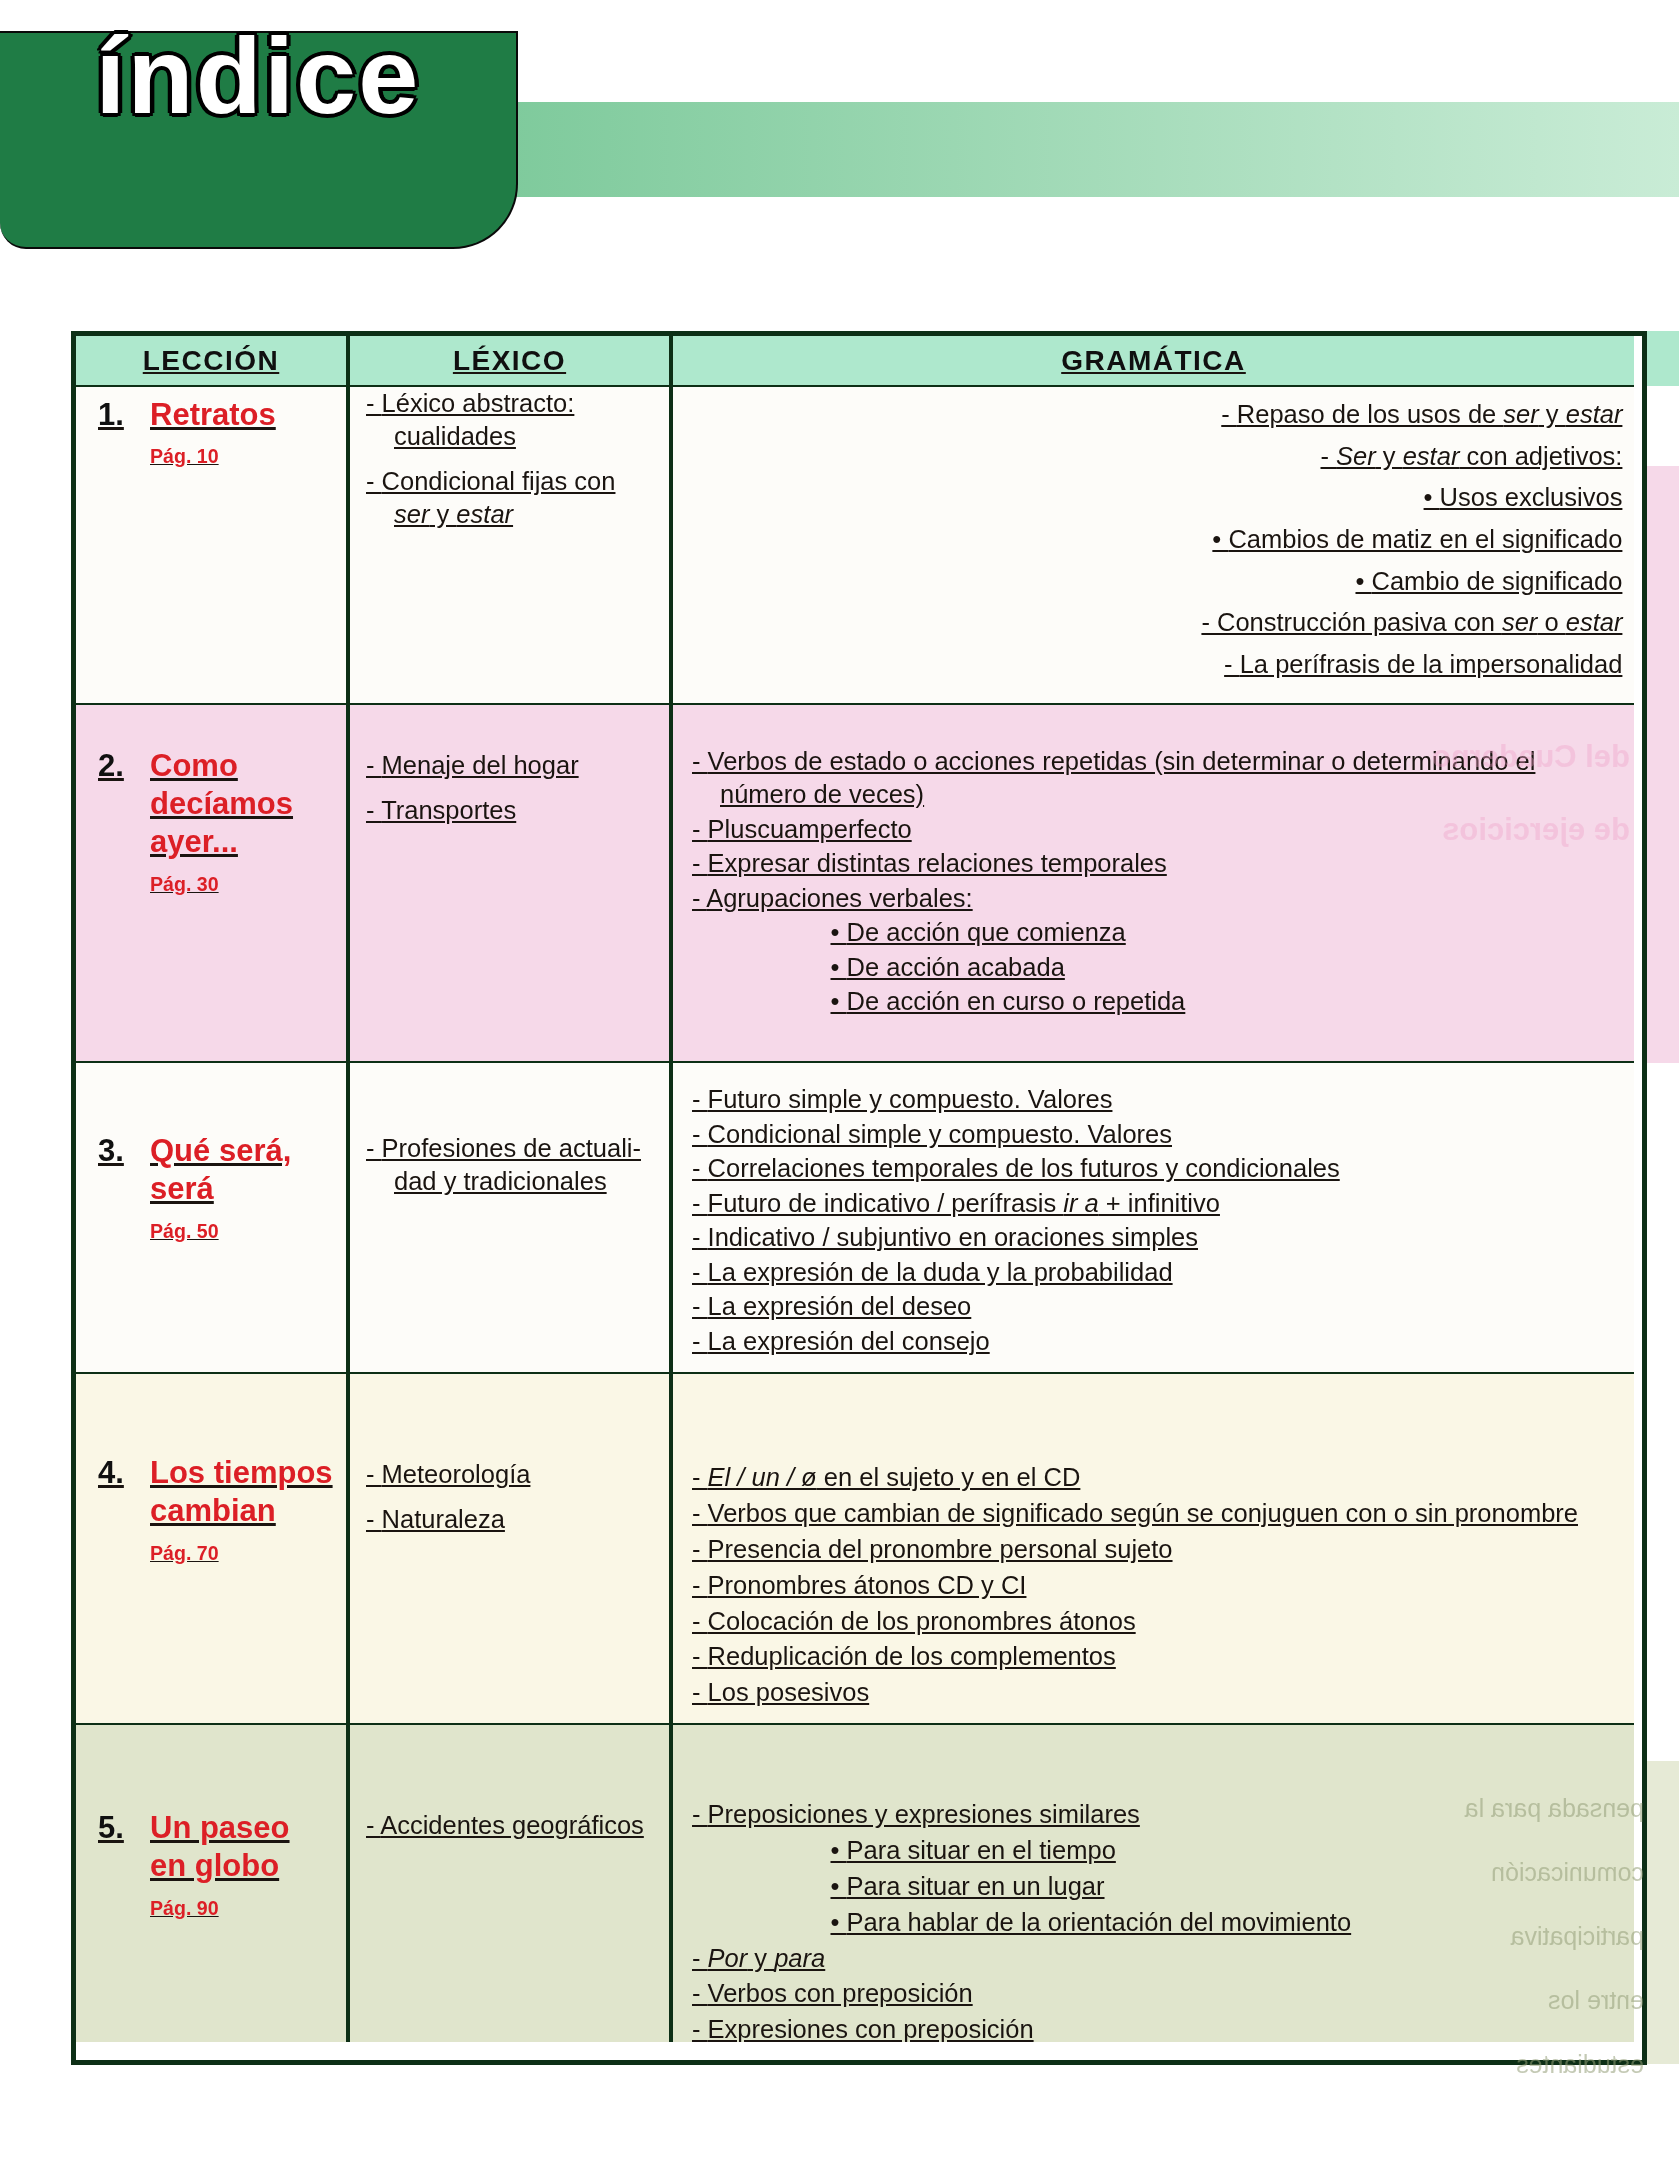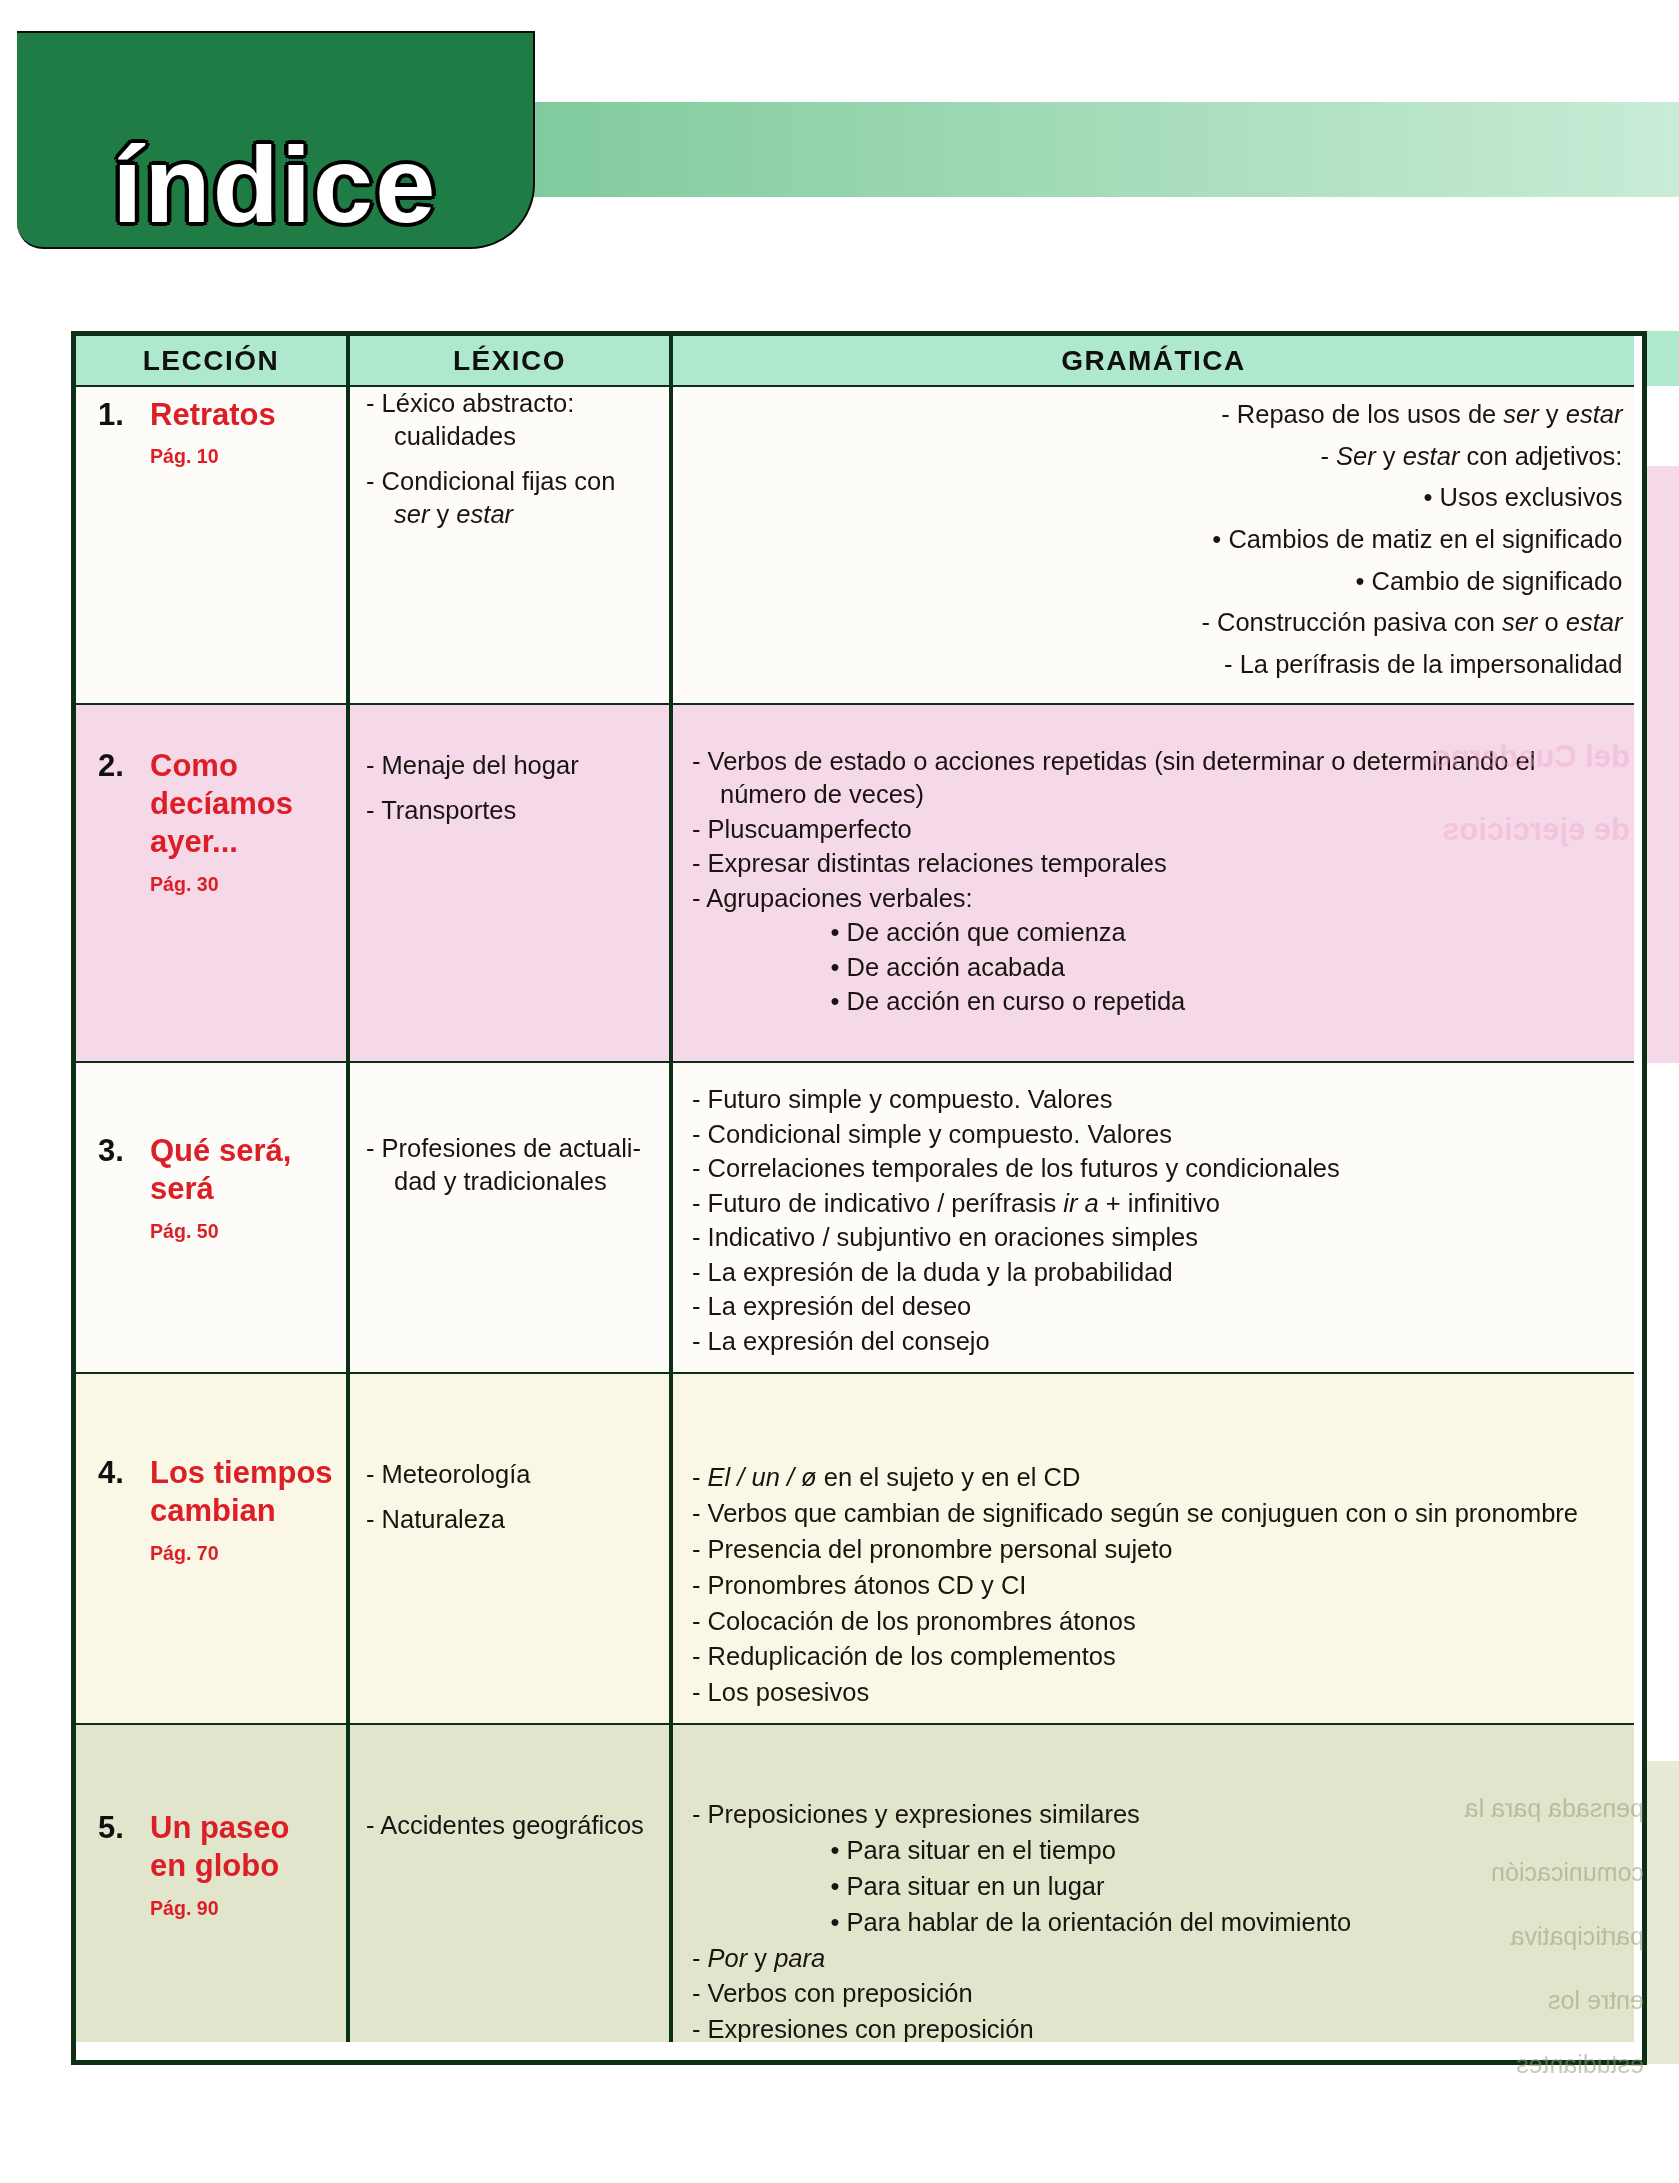--- a/index.html
+++ b/index.html
@@ -7,39 +7,39 @@
     --lesson-red:#dc1f26; --row-pink:#f6d9e9; --row-cream:#faf7e6;
     --row-sage:#e0e5cc; --table-line:#0d2f16; --text:#1a1410;
   }
   html,body{margin:0;padding:0;}
   body{font-family:"Liberation Sans",sans-serif;}
   #page{position:relative;width:1680px;height:2183px;background:#ffffff;overflow:hidden;color:var(--text);}
 
   
   #accent-bar{position:absolute;left:466px;top:102px;width:1214px;height:95px;
     background:linear-gradient(to right,#7cc99a,#c9ecd6);}
-  #banner{position:absolute;left:17px;top:31px;width:518px;height:218px;
+  #banner{position:absolute;left:0;top:31px;width:518px;height:218px;
     background:var(--banner-green);border:2.9px solid #0a0a0a;border-left:none;
-    border-radius:0 0 65px 26px;display:flex;align-items:flex-end;justify-content:center;box-sizing:border-box;}
+    border-radius:0 0 65px 26px;display:flex;align-items:flex-start;justify-content:center;box-sizing:border-box;}
   #banner .title{color:#ffffff;font-weight:bold;font-size:108px;letter-spacing:2.2px;
     margin-top:-20.4px;
     text-shadow:-4.4px 0 0 #000,4.4px 0 0 #000,0 -4.4px 0 #000,0 4.4px 0 #000,
       -2.9px -2.9px 0 #000,2.9px -2.9px 0 #000,-2.9px 2.9px 0 #000,2.9px 2.9px 0 #000;}
 
   
   .strip{position:absolute;right:0;}
   #strip-mint{top:331px;height:55px;width:33px;background:var(--header-mint);}
   #strip-pink{top:466px;height:597px;width:33px;background:var(--row-pink);}
   #strip-sage{top:1761px;height:303px;width:33px;background:var(--row-sage);opacity:.8;}
 
   
   #toc{position:absolute;left:71px;top:331px;width:1576px;height:1734px;box-sizing:border-box;
     border:5.1px solid var(--table-line);display:grid;
     grid-template-columns:274px 323px 961px;
-    grid-template-rows:51px 318px 358px 311px 351px 317px;}
+    grid-template-rows:51px 318px 358px 311px 351px 317px;text-decoration:underline;}
   .cell{box-sizing:border-box;border-right:4.4px solid var(--table-line);border-bottom:2.9px solid var(--table-line);
     overflow:hidden;}
   .cell.lastcol{border-right:none;}
   .cell.lastrow{border-bottom:none;}
   .hcell{background:var(--header-mint);display:flex;align-items:center;justify-content:center;
     font-weight:bold;font-size:28px;letter-spacing:1.5px;color:#101010;}
   .bg-white{background:#fdfcf9;}
   .bg-pink{background:var(--row-pink);}
   .bg-cream{background:var(--row-cream);}
   .bg-sage{background:var(--row-sage);}

